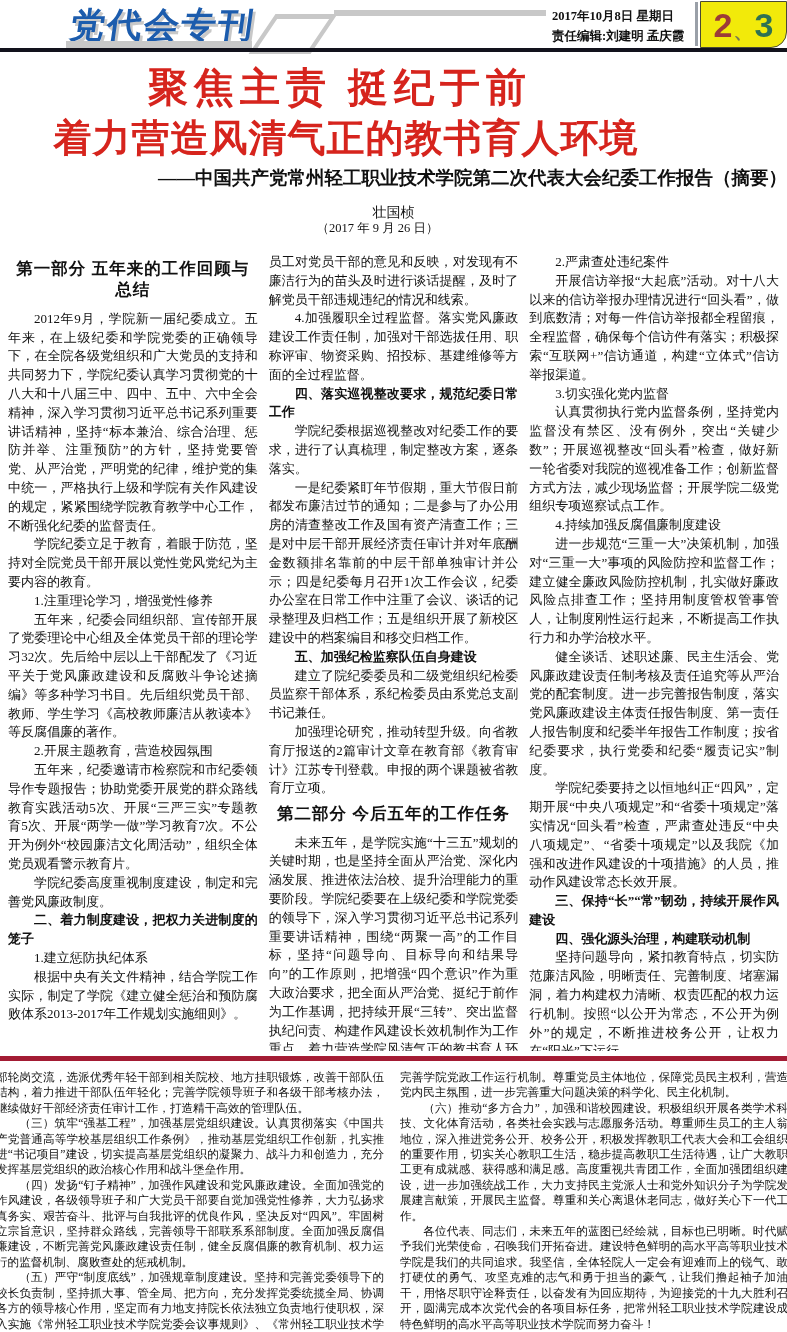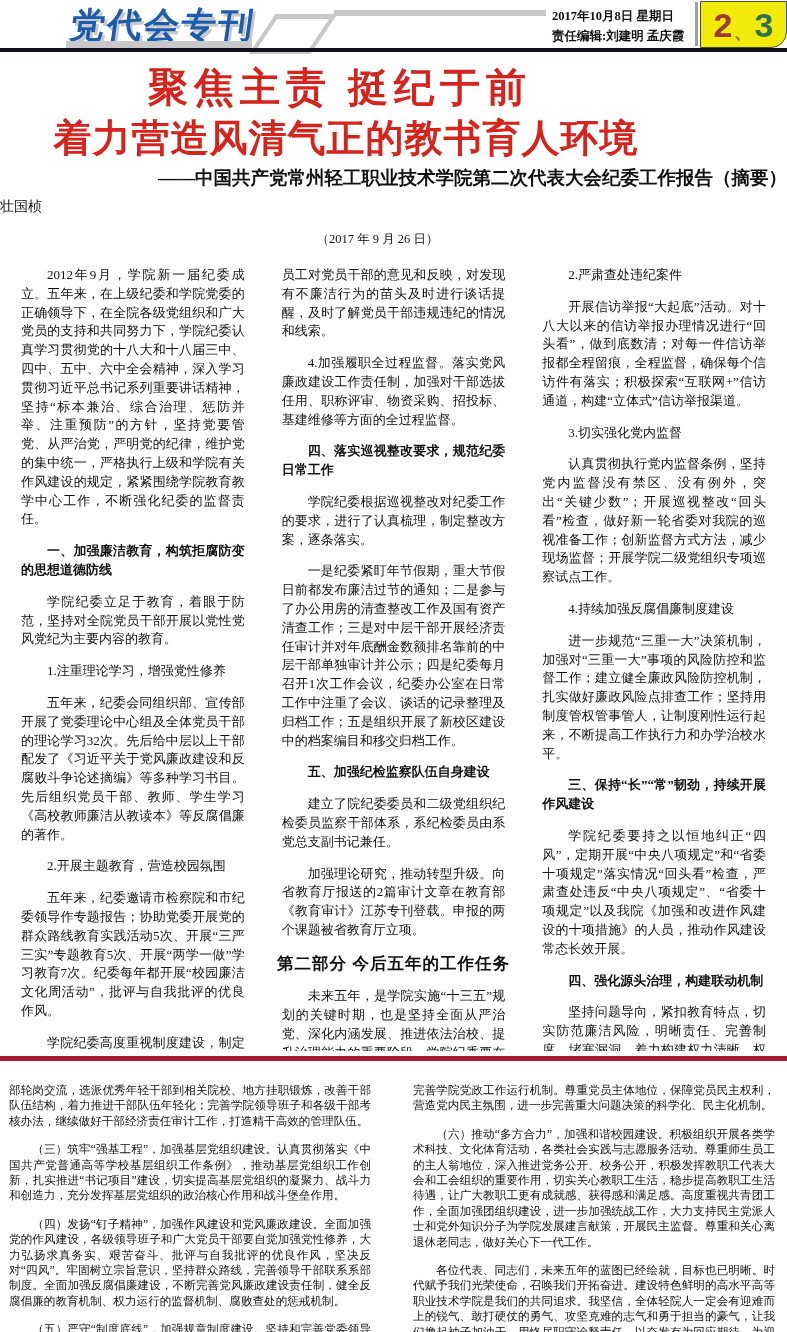--- a/index.html
+++ b/index.html
@@ -34,28 +34,28 @@
   .pn-second{ color:#2e7153; }
   .top-rule { position:absolute; left:0; top:48px; width:787px; height:4px; background:#12121c; }
 
   
   .headline-1 { position:absolute; left:0; top:60px;  width:680px; text-align:center;
     font-size:40px; font-weight:900; color:#d6241d; letter-spacing:6px; white-space:nowrap; }
   .headline-2 { position:absolute; left:0; top:113px; width:692px; text-align:center;
     font-size:38px; font-weight:900; color:#d6241d; letter-spacing:1px; white-space:nowrap; }
   .subtitle   { position:absolute; left:0; top:165px; width:787px; text-align:right;
     font-size:18.5px; font-weight:bold; color:#101010; white-space:nowrap; }
-  .byline     { position:absolute; left:0; top:198px; width:787px; font-size:14px; }
-  .pub-date   { position:absolute; left:0; top:231px; width:755px; text-align:center; font-size:12.5px; }
+  .byline     { position:absolute; left:0; top:204px; width:787px; text-align:center; font-size:14px; }
+  .pub-date   { position:absolute; left:0; top:220px; width:755px; text-align:center; font-size:12.5px; }
 
   
   .main-cols { position:absolute; left:8px; top:253px; width:771px; height:798px;
     display:flex; gap:11px; }
   .main-cols .col { width:250px; height:798px; overflow:hidden; }
-  .blk { margin:13px; text-align:justify; }
+  .blk { margin:0; text-align:justify; }
   .main-cols .blk { font-size:13px; line-height:18.8px; }
   .blk.part { font-family:"Liberation Sans", sans-serif; font-size:16.5px; font-weight:bold;
     text-align:center; letter-spacing:1px; margin:5px 0 9px 0; line-height:1.3; }
   .blk.head { font-weight:bold; text-indent:2em; }
   .blk.num, .blk.p { text-indent:2em; }
   .blk.p0 { text-indent:0; }
 
   
   .red-rule { position:absolute; left:0; top:1056px; width:787px; height:5px; background:#a31c34; }
   .bottom-cols { position:absolute; left:-4px; top:1070px; width:795px; height:262px;
@@ -87,27 +87,27 @@
   </div>
 
   <div class="headline-1">聚焦主责  挺纪于前</div>
   <div class="headline-2">着力营造风清气正的教书育人环境</div>
   <div class="subtitle">——中国共产党常州轻工职业技术学院第二次代表大会纪委工作报告（摘要）</div>
   <div class="byline">壮国桢</div>
   <div class="pub-date">（2017 年 9 月 26 日）</div>
 
   <div class="main-cols" id="main-cols">
       <div class="col">
+        <div class="blk part">第一部分  五年来的工作回顾与总结</div>
         <div class="blk p">2012年9月，学院新一届纪委成立。五年来，在上级纪委和学院党委的正确领导下，在全院各级党组织和广大党员的支持和共同努力下，学院纪委认真学习贯彻党的十八大和十八届三中、四中、五中、六中全会精神，深入学习贯彻习近平总书记系列重要讲话精神，坚持“标本兼治、综合治理、惩防并举、注重预防”的方针，坚持党要管党、从严治党，严明党的纪律，维护党的集中统一，严格执行上级和学院有关作风建设的规定，紧紧围绕学院教育教学中心工作，不断强化纪委的监督责任。</div>
-        <div class="blk head">一、加强廉洁教育，构筑拒腐防变的思想道德防线</div>
         <div class="blk p">学院纪委立足于教育，着眼于防范，坚持对全院党员干部开展以党性党风党纪为主要内容的教育。</div>
         <div class="blk num">1.注重理论学习，增强党性修养</div>
         <div class="blk p">五年来，纪委会同组织部、宣传部开展了党委理论中心组及全体党员干部的理论学习32次。先后给中层以上干部配发了《习近平关于党风廉政建设和反腐败斗争论述摘编》等多种学习书目。先后组织党员干部、教师、学生学习《高校教师廉洁从教读本》等反腐倡廉的著作。</div>
         <div class="blk num">2.开展主题教育，营造校园氛围</div>
-        <div class="blk p">五年来，纪委邀请市检察院和市纪委领导作专题报告；协助党委开展党的群众路线教育实践活动5次、开展“三严三实”专题教育5次、开展“两学一做”学习教育7次。纪委每年都开展“校园廉洁文化周活动”，批评与自我批评的优良作风。</div>
+        <div class="blk p">五年来，纪委邀请市检察院和市纪委领导作专题报告；协助党委开展党的群众路线教育实践活动5次、开展“三严三实”专题教育5次、开展“两学一做”学习教育7次。不公开为例外“校园廉洁文化周活动”，组织全体党员观看警示教育片。</div>
         <div class="blk p">学院纪委高度重视制度建设，制定和完善党风廉政制度。</div>
         <div class="blk head">二、着力制度建设，把权力关进制度的笼子</div>
         <div class="blk num">1.建立惩防执纪体系</div>
         <div class="blk p">根据中央有关文件精神，结合学院工作实际，制定了学院《建立健全惩治和预防腐败体系2013-2017年工作规划实施细则》。</div>
       </div>
       <div class="col">
         <div class="blk p0">员工对党员干部的意见和反映，对发现有不廉洁行为的苗头及时进行谈话提醒，及时了解党员干部违规违纪的情况和线索。</div>
         <div class="blk p">4.加强履职全过程监督。落实党风廉政建设工作责任制，加强对干部选拔任用、职称评审、物资采购、招投标、基建维修等方面的全过程监督。</div>
         <div class="blk head">四、落实巡视整改要求，规范纪委日常工作</div>
         <div class="blk p">学院纪委根据巡视整改对纪委工作的要求，进行了认真梳理，制定整改方案，逐条落实。</div>
@@ -118,22 +118,23 @@
         <div class="blk part">第二部分  今后五年的工作任务</div>
         <div class="blk p">未来五年，是学院实施“十三五”规划的关键时期，也是坚持全面从严治党、深化内涵发展、推进依法治校、提升治理能力的重要阶段。学院纪委要在上级纪委和学院党委的领导下，深入学习贯彻习近平总书记系列重要讲话精神，围绕“两聚一高”的工作目标，坚持“问题导向、目标导向和结果导向”的工作原则，把增强“四个意识”作为重大政治要求，把全面从严治党、挺纪于前作为工作基调，把持续开展“三转”、突出监督执纪问责、构建作风建设长效机制作为工作重点，着力营造学院风清气正的教书育人环境。</div>
       </div>
       <div class="col">
         <div class="blk num">2.严肃查处违纪案件</div>
         <div class="blk p">开展信访举报“大起底”活动。对十八大以来的信访举报办理情况进行“回头看”，做到底数清；对每一件信访举报都全程留痕，全程监督，确保每个信访件有落实；积极探索“互联网+”信访通道，构建“立体式”信访举报渠道。</div>
         <div class="blk num">3.切实强化党内监督</div>
         <div class="blk p">认真贯彻执行党内监督条例，坚持党内监督没有禁区、没有例外，突出“关键少数”；开展巡视整改“回头看”检查，做好新一轮省委对我院的巡视准备工作；创新监督方式方法，减少现场监督；开展学院二级党组织专项巡察试点工作。</div>
         <div class="blk num">4.持续加强反腐倡廉制度建设</div>
         <div class="blk p">进一步规范“三重一大”决策机制，加强对“三重一大”事项的风险防控和监督工作；建立健全廉政风险防控机制，扎实做好廉政风险点排查工作；坚持用制度管权管事管人，让制度刚性运行起来，不断提高工作执行力和办学治校水平。</div>
+        <div class="blk p">健全谈话、述职述廉、民主生活会、党风廉政建设责任制考核及责任追究等从严治党的配套制度。进一步完善报告制度，落实党风廉政建设主体责任报告制度、第一责任人报告制度和纪委半年报告工作制度；按省纪委要求，执行党委和纪委“履责记实”制度。</div>
+        <div class="blk p">学院纪委要持之以恒地纠正“四风”，定期开展“中央八项规定”和“省委十项规定”落实情况“回头看”检查，严肃查处违反“中央八项规定”、“省委十项规定”以及我院《加强和改进作风建设的十项措施》的人员，推动作风建设常态长效开展。</div>
         <div class="blk head">三、保持“长”“常”韧劲，持续开展作风建设</div>
-        <div class="blk p">学院纪委要持之以恒地纠正“四风”，定期开展“中央八项规定”和“省委十项规定”落实情况“回头看”检查，严肃查处违反“中央八项规定”、“省委十项规定”以及我院《加强和改进作风建设的十项措施》的人员，推动作风建设常态长效开展。</div>
         <div class="blk head">四、强化源头治理，构建联动机制</div>
         <div class="blk p">坚持问题导向，紧扣教育特点，切实防范廉洁风险，明晰责任、完善制度、堵塞漏洞，着力构建权力清晰、权责匹配的权力运行机制。按照“以公开为常态，不公开为例外”的规定，不断推进校务公开，让权力在“阳光”下运行。</div>
       </div>
     </div>
 
   <div class="red-rule"></div>
   <div class="bottom-cols" id="bottom-cols">
       <div class="col">
         <div class="blk p0">部轮岗交流，选派优秀年轻干部到相关院校、地方挂职锻炼，改善干部队伍结构，着力推进干部队伍年轻化；完善学院领导班子和各级干部考核办法，继续做好干部经济责任审计工作，打造精干高效的管理队伍。</div>
         <div class="blk p">（三）筑牢“强基工程”，加强基层党组织建设。认真贯彻落实《中国共产党普通高等学校基层组织工作条例》，推动基层党组织工作创新，扎实推进“书记项目”建设，切实提高基层党组织的凝聚力、战斗力和创造力，充分发挥基层党组织的政治核心作用和战斗堡垒作用。</div>

